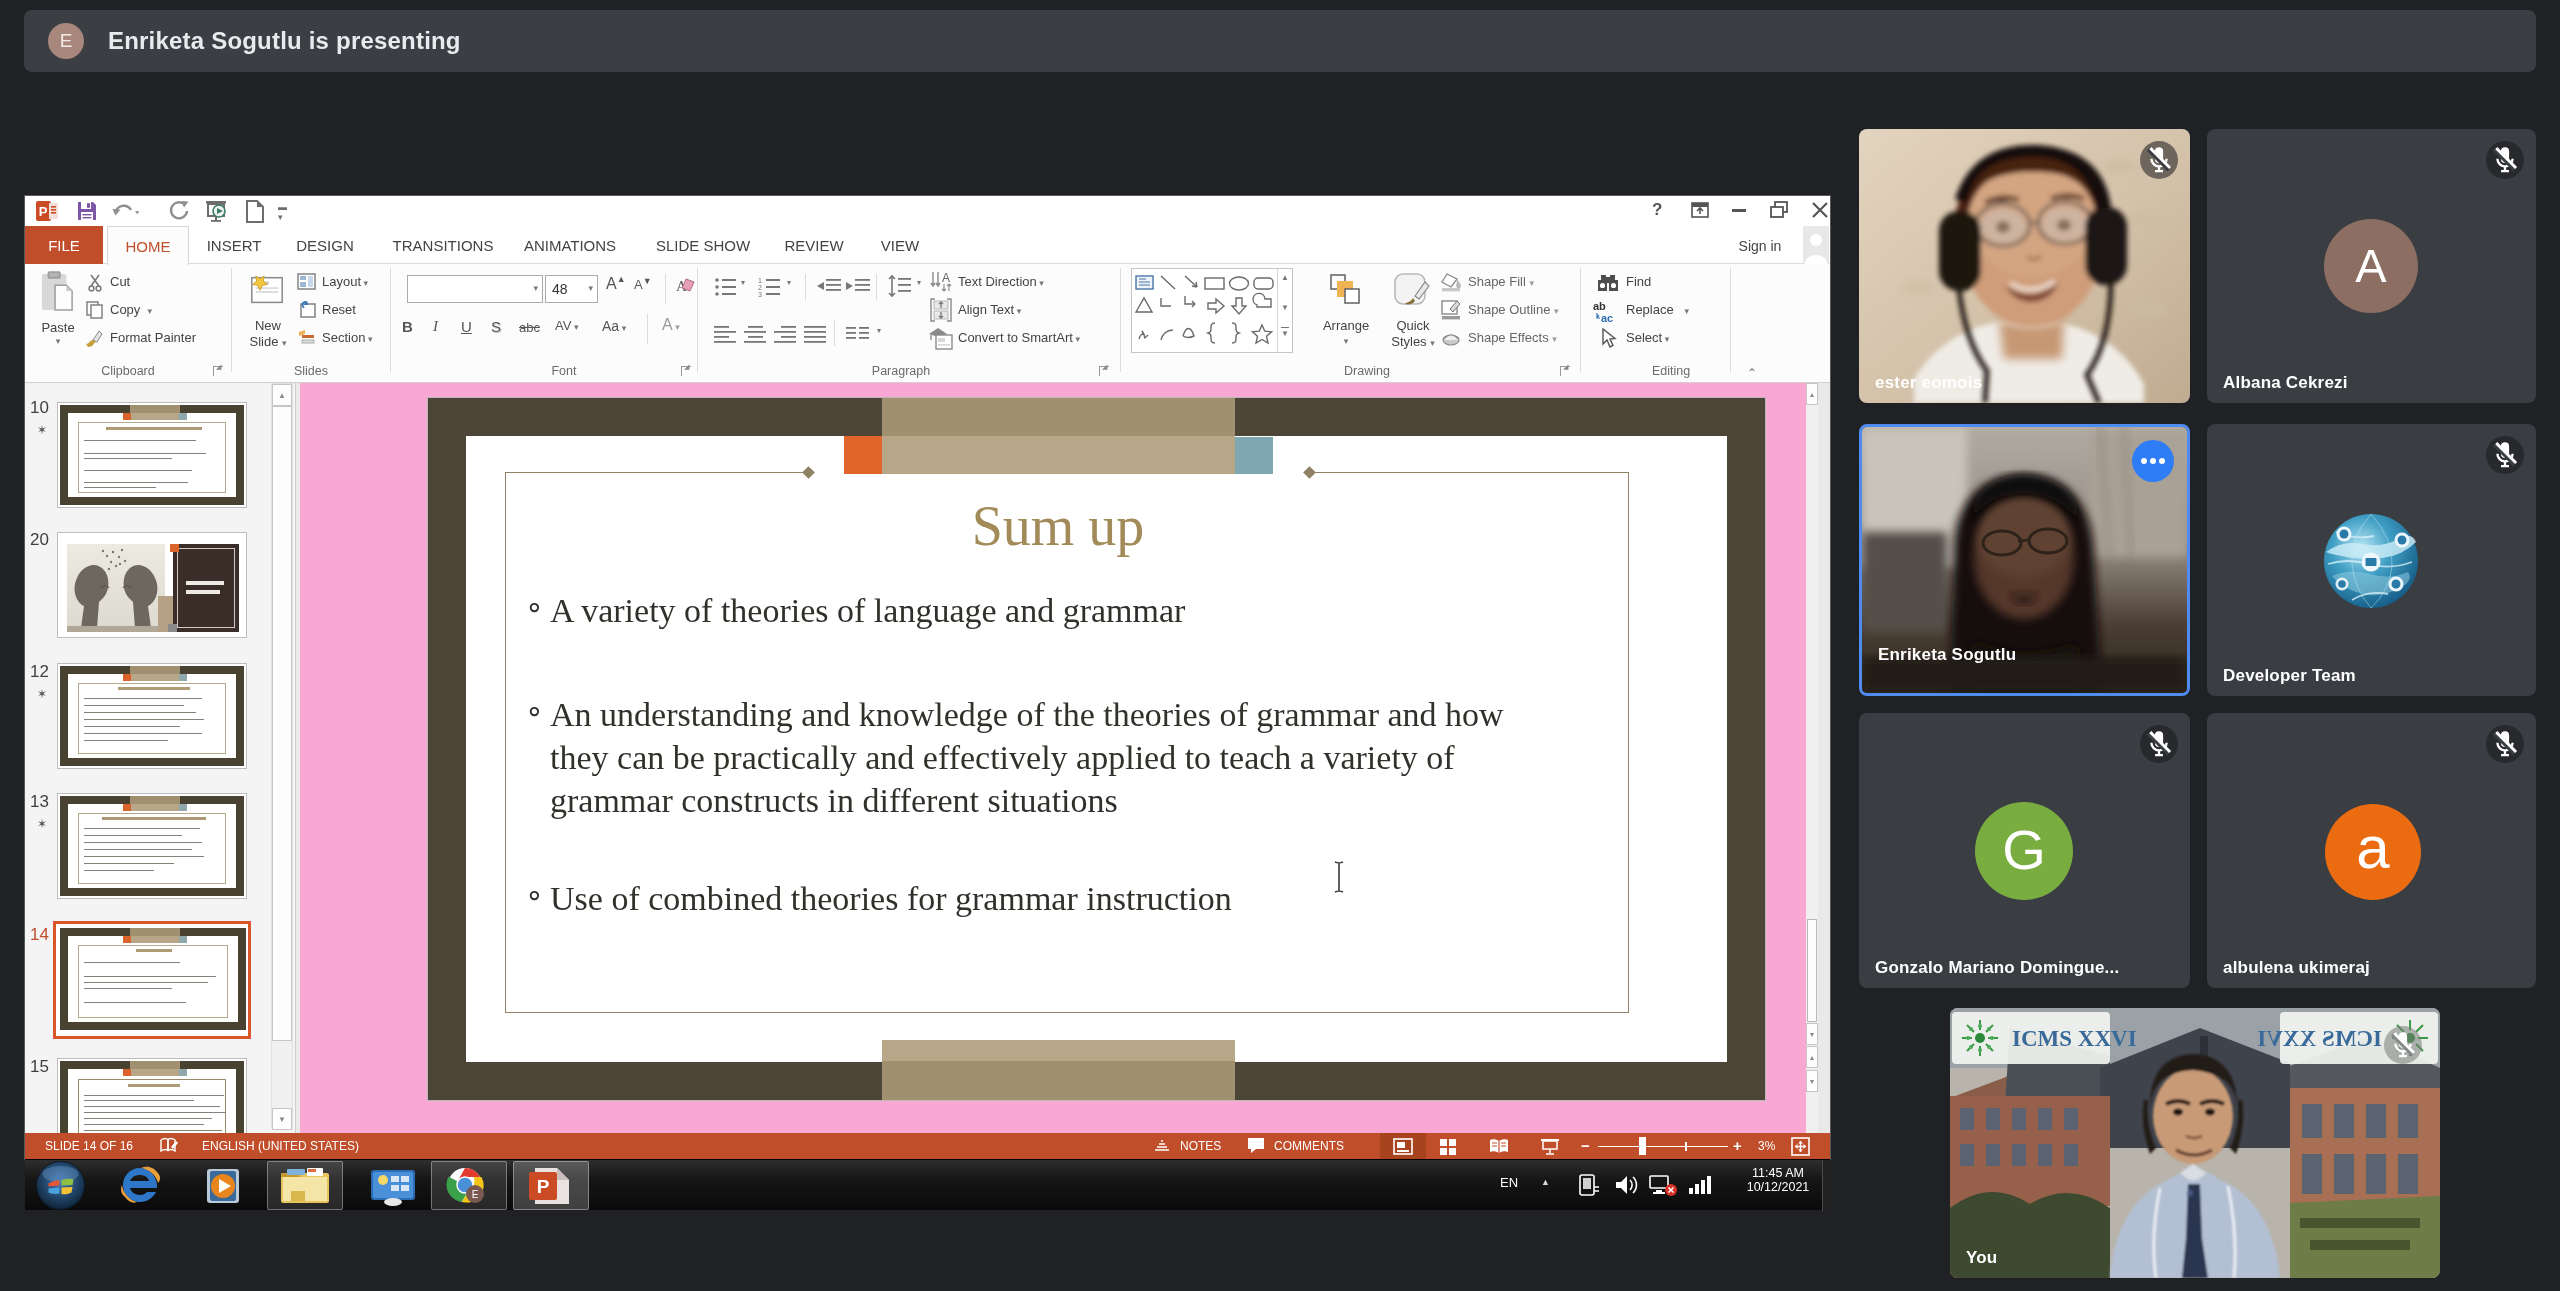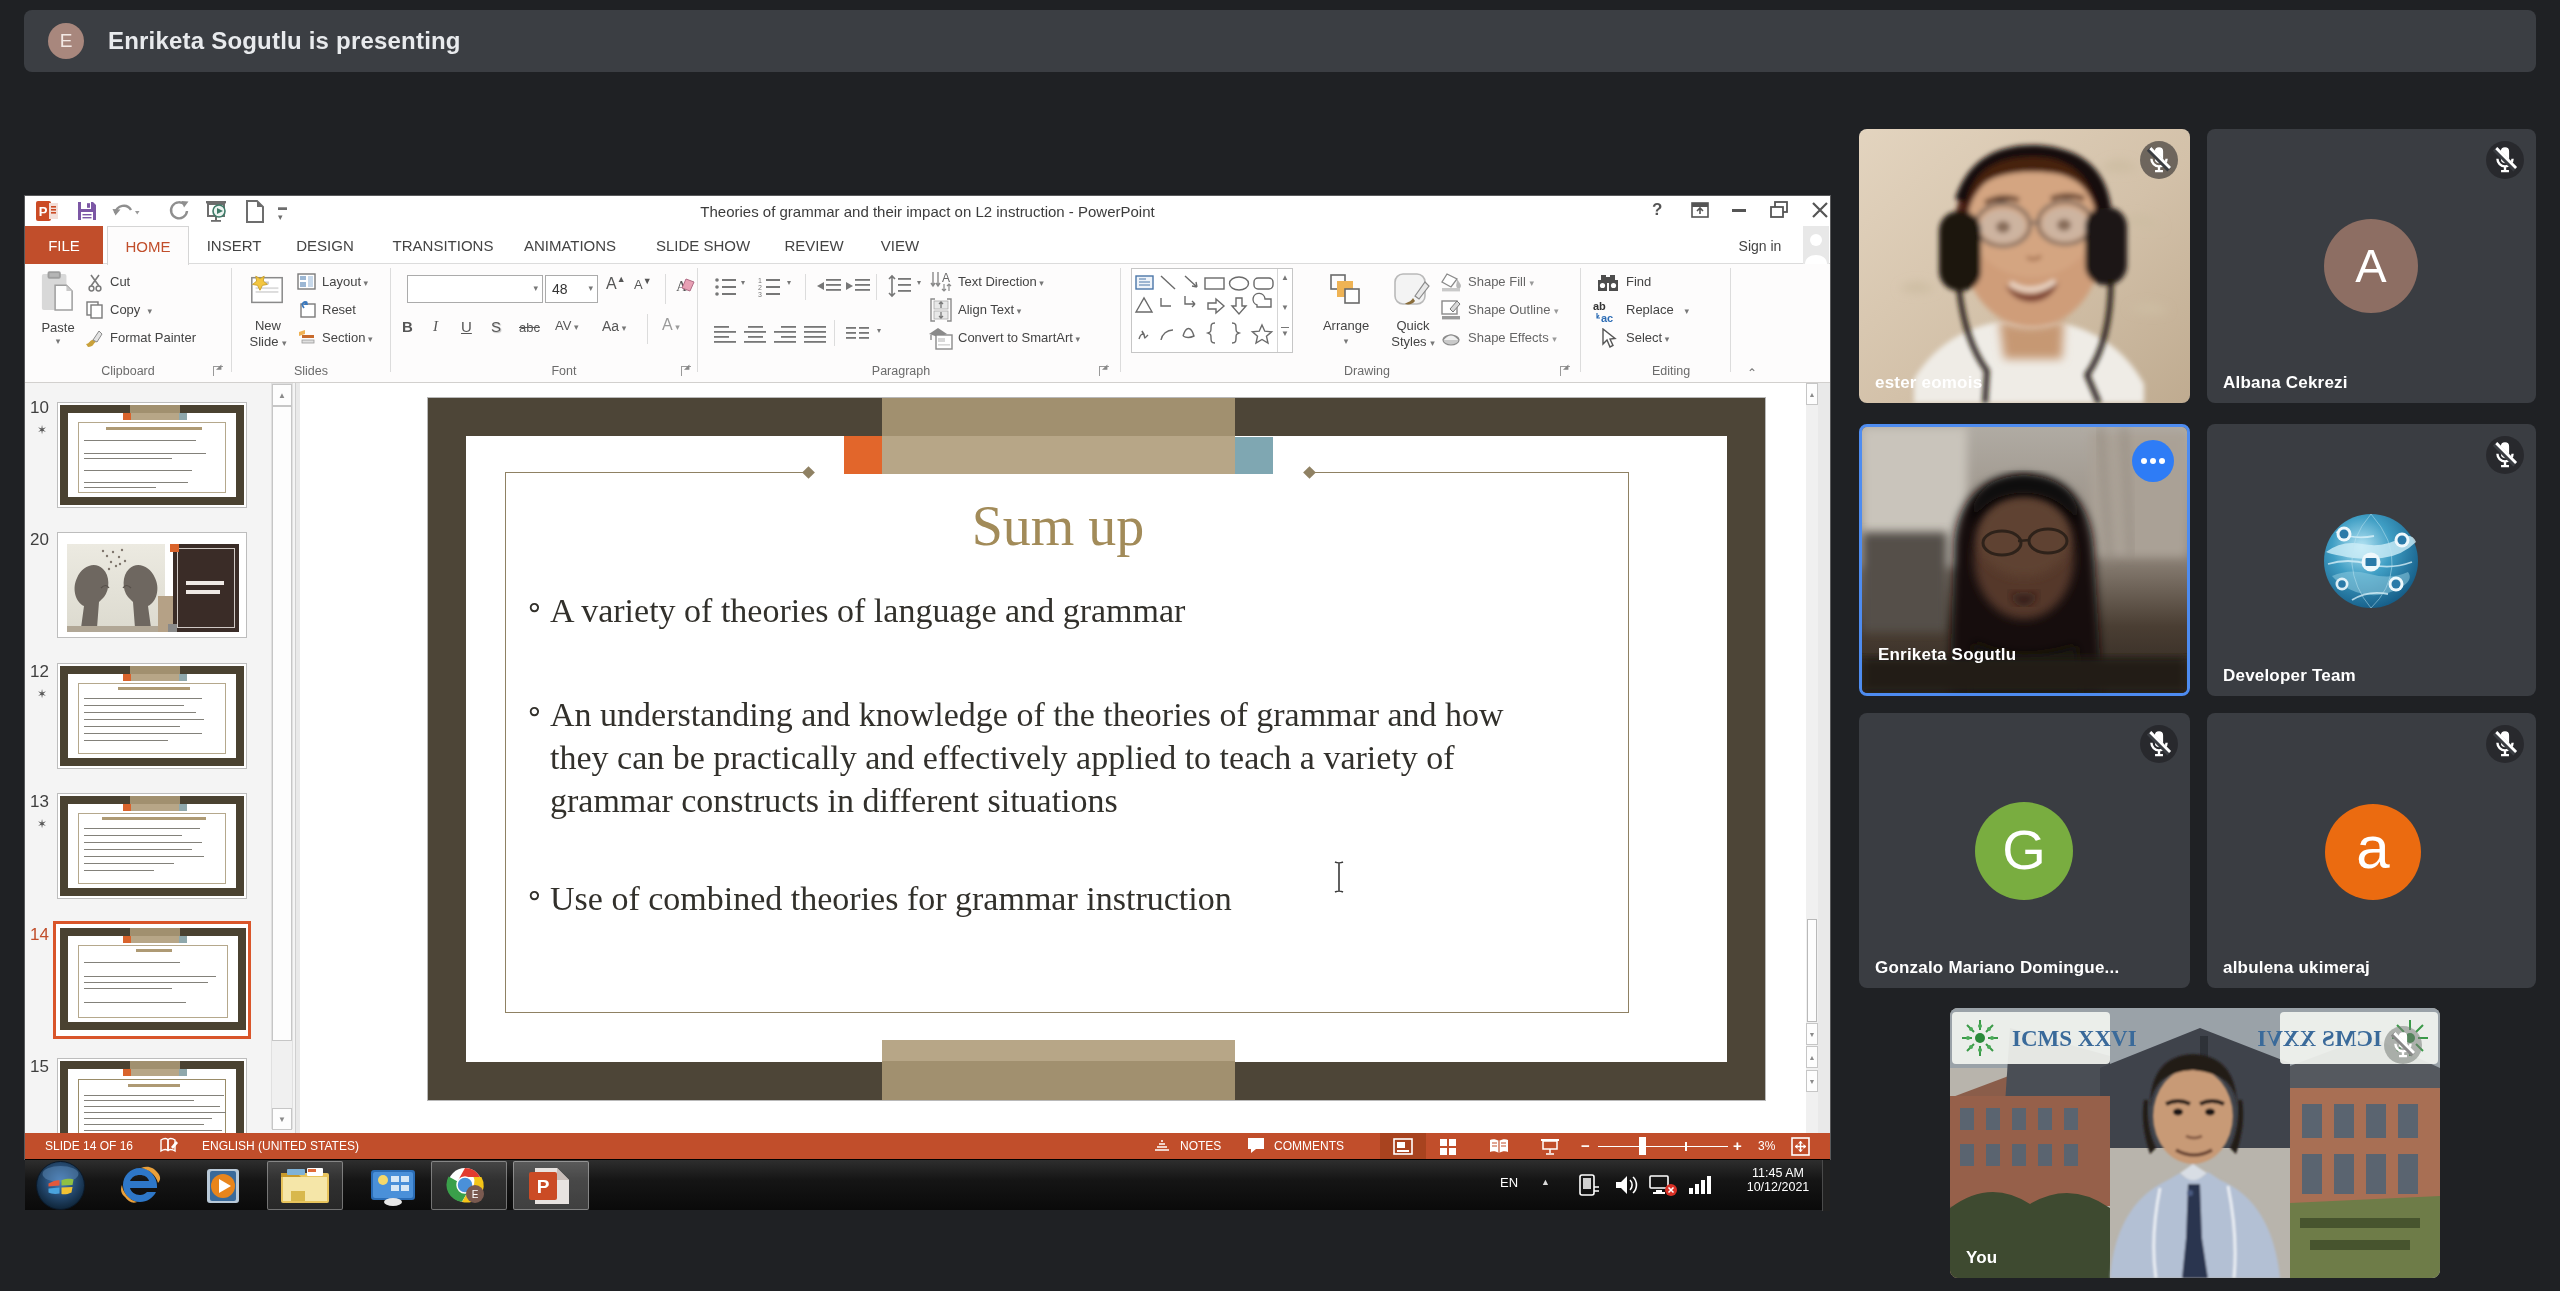--- a/index.html
+++ b/index.html
@@ -35,21 +35,21 @@
   color:#6b6b6b; font-size:12.5px; }
 .launch { position:absolute; top:102px; width:10px; height:10px;
   border-left:1px solid #999; border-top:1px solid #999; }
 .launch:after { content:"◢"; position:absolute; left:2px; top:-4px; font-size:7px; color:#888; }
 .ritem { position:absolute; white-space:nowrap; color:#444; }
 .dd:after { content:" ▾"; font-size:9px; color:#777; }
 
 #pbody { position:absolute; left:0; top:187px; width:100%; height:750px; background:#e9e9e9; }
 #panel { position:absolute; left:0; top:0; width:271px; height:100%; background:#f4f4f4;
   border-right:1px solid #cfcfcf; }
-#main { position:absolute; left:275px; top:0; right:12px; height:100%; background:#ffffff;text-decoration:underline; }
+#main { position:absolute; left:275px; top:0; right:12px; height:100%; background:#f9a8d4;text-decoration:underline; }
 
 .snum { position:absolute; left:2px; width:22px; text-align:right; font-size:17px; color:#3f3f3f; }
 .star { position:absolute; left:0px; width:22px; text-align:right; font-size:12px; color:#555; }
 .thumb { position:absolute; left:32px; width:190px; height:106px; background:#fff;
   border:1px solid #bdbdbd; }
 .tfr { position:absolute; left:2px; top:2px; right:2px; bottom:2px; border:8px solid #4a4231; }
 .tb1 { position:absolute; left:72px; top:2px; width:50px; height:8px; background:#a1906f; }
 .tb2 { position:absolute; left:72px; top:10px; width:50px; height:7px; background:#b7a687; }
 .tos { position:absolute; left:65px; top:10px; width:8px; height:7px; background:#d9632b; }
 .tts { position:absolute; left:121px; top:10px; width:8px; height:7px; background:#8fa8ac; }
@@ -141,21 +141,20 @@
       <path d="M9 12 L9 7 M6 9 L9 6 L12 9" stroke="#555" stroke-width="1.6" fill="none"></path>
     </svg>
     <div class="abs" style="left:1707px;top:0px;width:14px;height:3px;background:#555;margin-top:13px;"></div>
     <svg class="abs" style="left:1745px;top:5px;" width="18" height="18" viewBox="0 0 18 18">
       <rect x="5" y="1" width="12" height="10" fill="none" stroke="#555" stroke-width="1.8"></rect>
       <rect x="1" y="6" width="12" height="10" fill="#fff" stroke="#555" stroke-width="1.8"></rect>
     </svg>
     <svg class="abs" style="left:1786px;top:5px;" width="18" height="18" viewBox="0 0 18 18">
       <path d="M2 2 L16 16 M16 2 L2 16" stroke="#555" stroke-width="2.2"></path>
     </svg>
-    <div id="title">Theories of grammar and their impact on L2 instruction - PowerPoint</div>
   </div>
   <div id="tabrow">
     <div class="tab" id="tab-file">FILE</div>
     <div class="tab" id="tab-home">HOME</div>
     <div class="tab" style="left:159px;width:100px;">INSERT</div>
     <div class="tab" style="left:255px;width:90px;">DESIGN</div>
     <div class="tab" style="left:345px;width:146px;">TRANSITIONS</div>
     <div class="tab" style="left:478px;width:134px;">ANIMATIONS</div>
     <div class="tab" style="left:612px;width:132px;">SLIDE SHOW</div>
     <div class="tab" style="left:744px;width:90px;">REVIEW</div>

